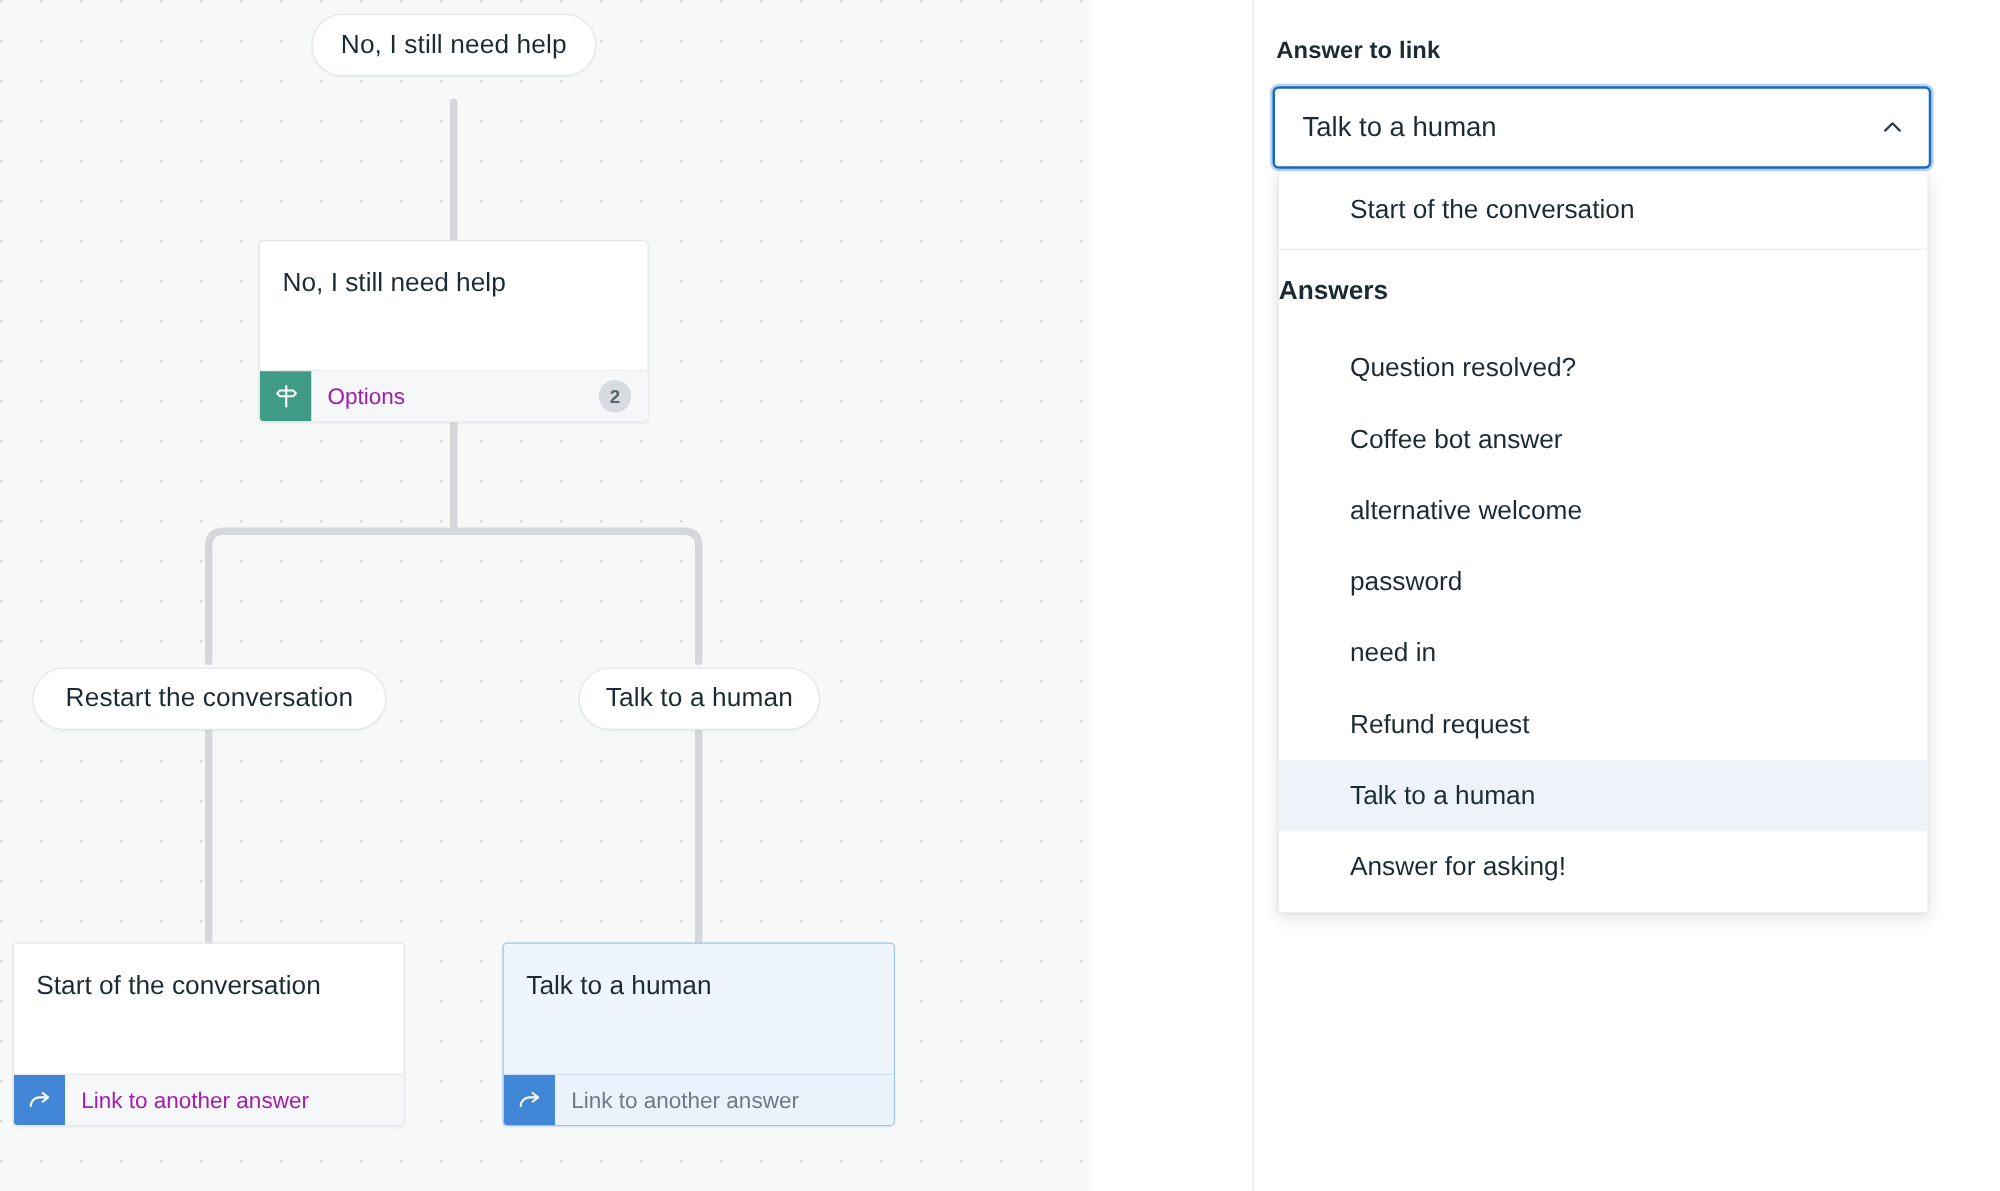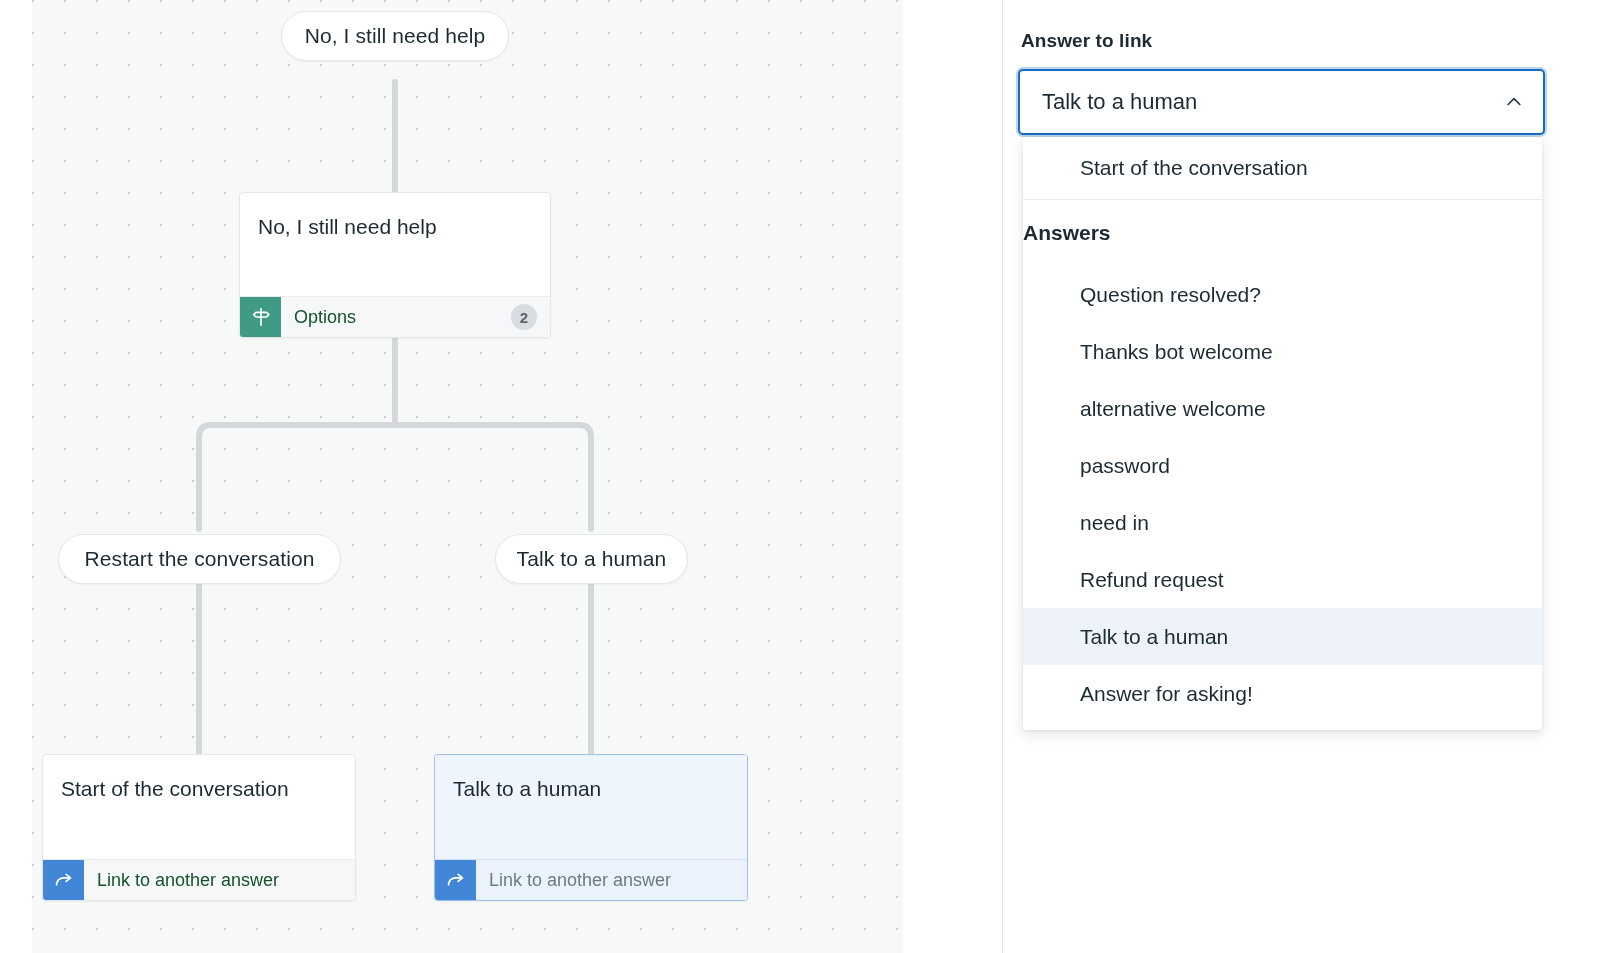--- a/index.html
+++ b/index.html
@@ -11,21 +11,20 @@
   #root { position:relative; width:1600px; height:953px; }
 
   
   #canvas {
     position:absolute; left:0; top:0; width:871px; height:953px;
     background-color:#f7f8f8;
     background-image:radial-gradient(circle, #c9cdd1 1.1px, rgba(0,0,0,0) 1.2px);
     background-size:32px 32px;
     background-position:17px 17px;
     overflow:hidden;
-    margin-left:32px;
   }
   #canvas-divider {
     position:absolute; left:1002px; top:0; width:1px; height:953px;
     background:#e3e5e7;
   }
   #edges { position:absolute; left:0; top:0; width:1003px; height:953px; }
 
   
   .pill {
     position:absolute;
@@ -60,21 +59,21 @@
     background:#f6f7f8;
   }
   .card .footer-icon {
     width:41px; flex:0 0 41px;
     display:flex; align-items:center; justify-content:center;
   }
   .footer-icon.green { background:#3f9b86; }
   .footer-icon.blue  { background:#4287d7; }
   .card .footer-label {
     flex:1 1 auto; display:flex; align-items:center;
-    padding-left:13px; font-size:18px; color:#14532d;
+    padding-left:13px; font-size:18px; color:#a21caf;
     white-space:nowrap; overflow:hidden;
   }
   .card .footer-badge {
     display:flex; align-items:center; padding-right:13px;
   }
   .badge-circle {
     width:26px; height:26px; border-radius:50%;
     background:#d8dce0; color:#5a646b;
     font-size:15px; font-weight:bold;
     display:flex; align-items:center; justify-content:center;
@@ -239,21 +238,21 @@
       <div class="dd-sep"></div>
 
       <div class="dd-group">
         <span>Answers</span>
       </div>
 
       <div class="dd-option">
         <span>Question resolved?</span>
       </div>
       <div class="dd-option">
-        <span>Thanks bot welcome</span>
+        <span>Coffee bot answer</span>
       </div>
       <div class="dd-option">
         <span>alternative welcome</span>
       </div>
       <div class="dd-option">
         <span>password</span>
       </div>
       <div class="dd-option">
         <span>need in</span>
       </div>

